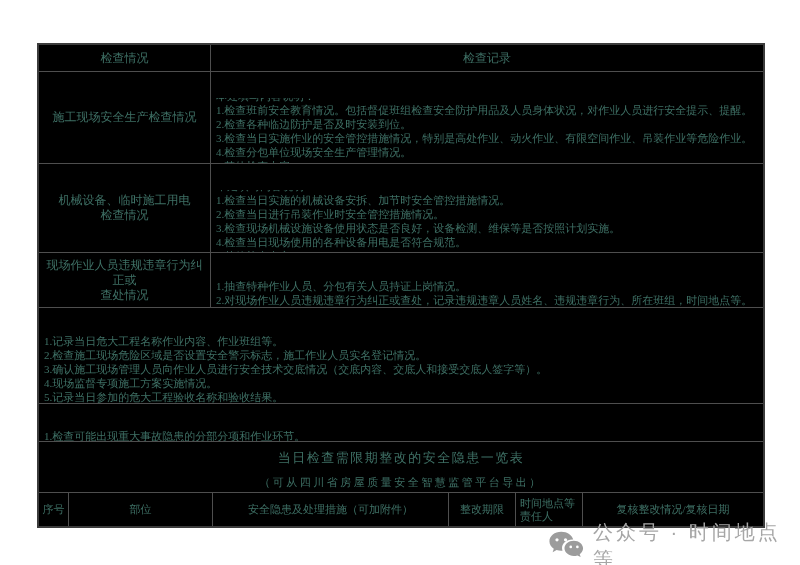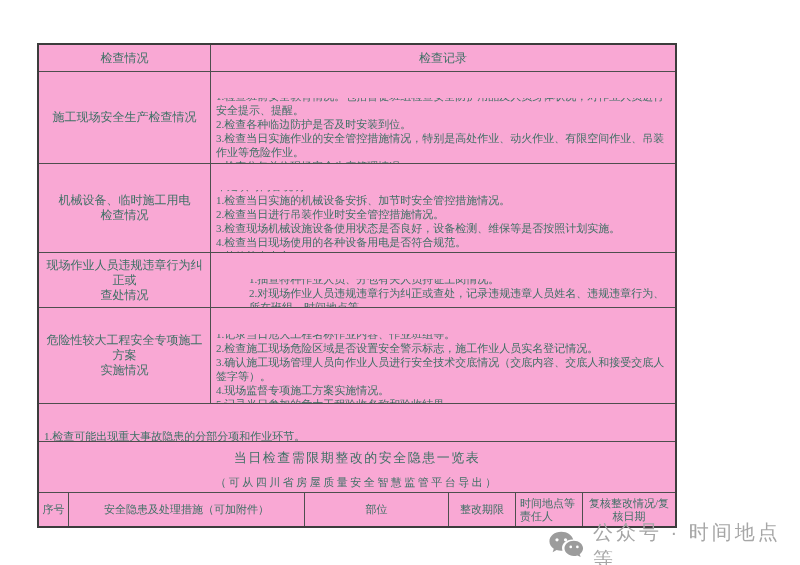--- a/index.html
+++ b/index.html
@@ -1,32 +1,32 @@
 <!DOCTYPE html>
 <html><head>
 <meta charset="utf-8">
 <style>
   html,body{margin:0;padding:0;background:#ffffff;}
   .page{position:relative;width:800px;height:565px;background:#ffffff;overflow:hidden;
         font-family:"Liberation Serif","DejaVu Serif",serif;color:#3e7065;}
-  .doc-table{position:absolute;left:37px;top:43px;width:640px;border:2px solid #3c3c3c;
-             box-sizing:border-box;background:#f9a8d4;}
+  .doc-table{position:absolute;left:37px;top:43px;width:728px;border:2px solid #3c3c3c;
+             box-sizing:border-box;background:#000000;}
   .trow{display:flex;border-bottom:1px solid #4e4e4e;box-sizing:border-box;}
   .trow.last{border-bottom:none;}
   .cell{box-sizing:border-box;overflow:hidden;}
   .label-cell{width:172px;border-right:1px solid #4e4e4e;display:flex;align-items:center;
               justify-content:center;text-align:center;font-size:12px;line-height:15px;
               padding:2px 5px;white-space:pre-line;}
   .content-cell{flex:1;display:flex;align-items:center;padding:2px 5px;font-size:11px;
                 line-height:14px;white-space:pre-line;margin-top:26px;}
   .head-row{height:27px;}
   .head-cell-left{width:172px;border-right:1px solid #4e4e4e;display:flex;align-items:center;
                   justify-content:center;font-size:12px;}
   .head-cell-right{flex:1;display:flex;align-items:center;justify-content:center;font-size:12px;}
-  .r1{height:92px;} .r2{height:89px;} .r3{height:55px;gap:33px;} .r4{height:96px;} .r5{height:38px;}
+  .r1{height:92px;} .r2{height:89px;} .r3{height:55px;} .r4{height:96px;} .r5{height:38px;}
   .section-row{height:51px;display:flex;flex-direction:column;align-items:center;
                justify-content:flex-start;padding-top:7px;box-sizing:border-box;
                border-bottom:1px solid #4e4e4e;}
   .section-title{font-size:13px;letter-spacing:1.5px;}
   .section-subtitle{font-size:11px;letter-spacing:2.5px;margin-top:8px;}
   .bottom-head{height:33px;display:flex;border-bottom:none;}
   .bh-cell{display:flex;align-items:center;justify-content:center;text-align:center;
            font-size:11px;line-height:13px;border-right:1px solid #4e4e4e;box-sizing:border-box;
            white-space:pre-line;padding:1px 2px;}
   .bh-cell:last-child{border-right:none;}
@@ -74,22 +74,20 @@
     <div class="trow r3">
       <div class="cell label-cell">现场作业人员违规违章行为纠正或
 查处情况</div>
       <div class="cell content-cell">本处填写内容说明：
 1.抽查特种作业人员、分包有关人员持证上岗情况。
 2.对现场作业人员违规违章行为纠正或查处，记录违规违章人员姓名、违规违章行为、所在班组，时间地点等。
 3.其他检查内容。</div>
     </div>
 
     <div class="trow r4">
-      <div class="cell label-cell">危险性较大工程安全专项施工方案
-实施情况</div>
       <div class="cell content-cell">本处填写内容说明：
 1.记录当日危大工程名称作业内容、作业班组等。
 2.检查施工现场危险区域是否设置安全警示标志，施工作业人员实名登记情况。
 3.确认施工现场管理人员向作业人员进行安全技术交底情况（交底内容、交底人和接受交底人签字等）。
 4.现场监督专项施工方案实施情况。
 5.记录当日参加的危大工程验收名称和验收结果。
 6.其他检查内容。</div>
     </div>
 
     <div class="trow r5">
@@ -98,22 +96,22 @@
 2.记录当日检查内容、处置情况。</div>
     </div>
 
     <div class="section-row">
       <div class="section-title">当日检查需限期整改的安全隐患一览表</div>
       <div class="section-subtitle">（可从四川省房屋质量安全智慧监管平台导出）</div>
     </div>
 
     <div class="trow bottom-head last">
       <div class="cell bh-cell bh-serial">序号</div>
+      <div class="cell bh-cell bh-location">部位</div>
       <div class="cell bh-cell bh-hazard">安全隐患及处理措施（可加附件）</div>
-      <div class="cell bh-cell bh-location">部位</div>
       <div class="cell bh-cell bh-deadline">整改期限</div>
       <div class="cell bh-cell bh-responsible">时间地点等
 责任人</div>
       <div class="cell bh-cell bh-review">复核整改情况/复核日期</div>
     </div>
 
   </div>
 
   <div class="watermark">
     <span class="wm-icon">

